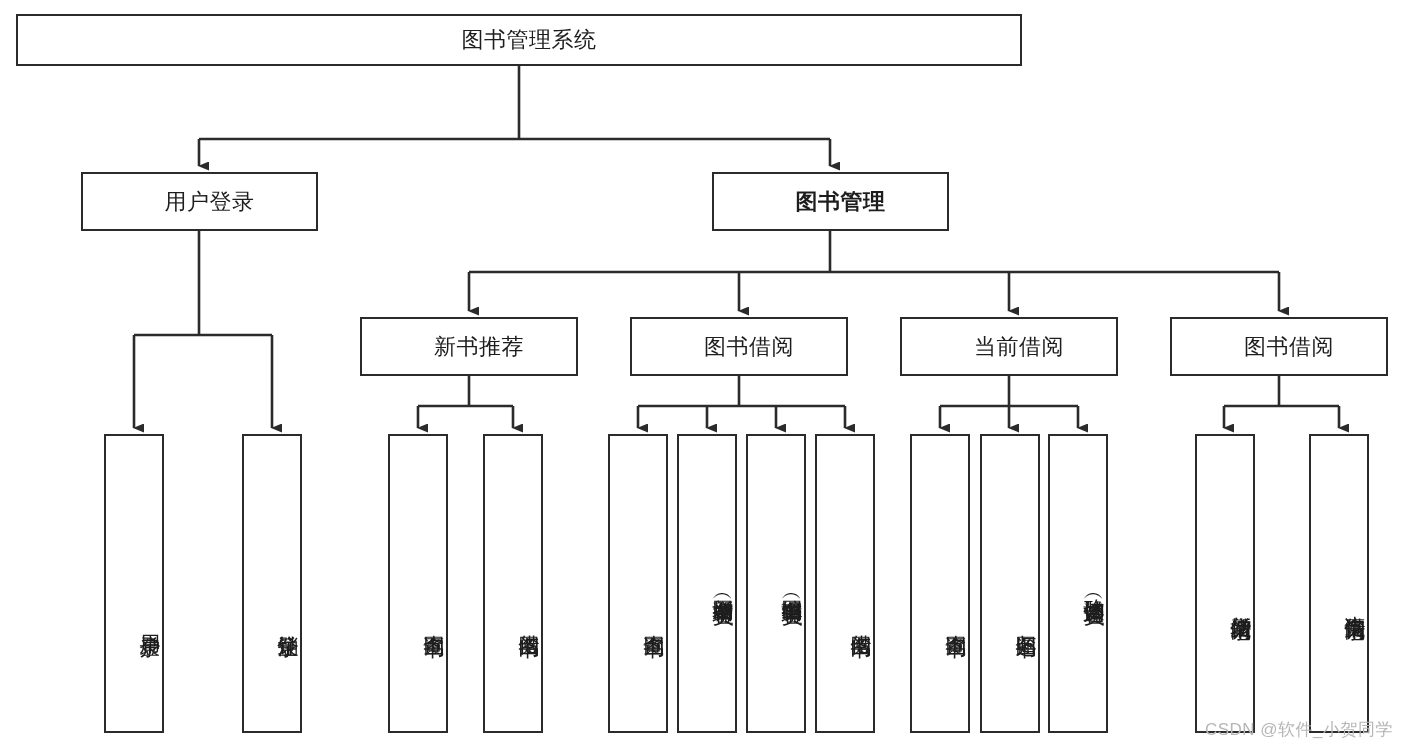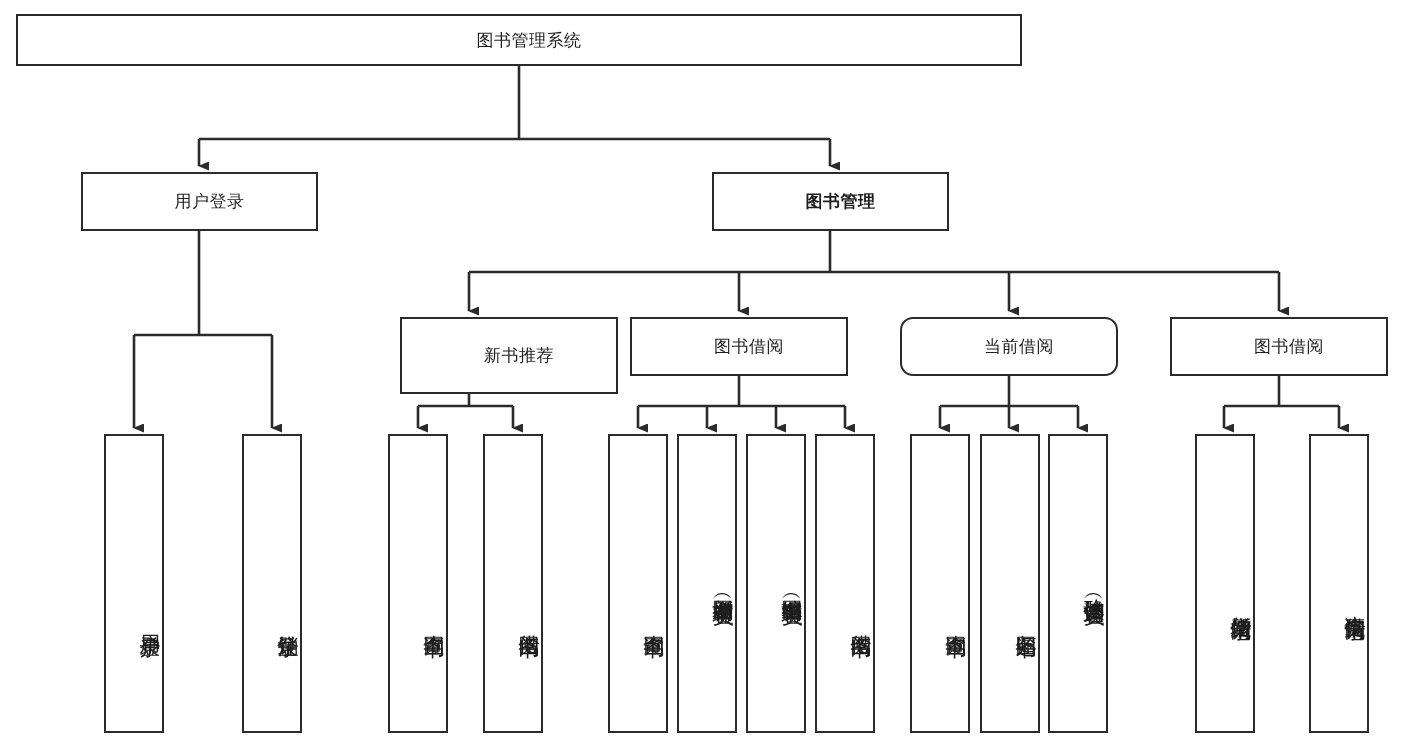--- a/index.html
+++ b/index.html
@@ -28,21 +28,21 @@
     position: absolute;
     box-sizing: border-box;
     border: 2px solid #2b2b2b;
     background: #ffffff;
     display: flex;
     align-items: center;
     justify-content: center;
     color: #1d1d1d;
   }
   .node.horizontal {
-    font-size: 17px;
+    font-size: 22px;
     letter-spacing: 0.5px;
     padding-left: 20px;
   }
   .node.vertical {
     writing-mode: vertical-rl;
     text-orientation: upright;
     font-size: 21px;
     line-height: 1.12;
     padding-top: 6px;
     align-items: flex-start;
@@ -127,27 +127,27 @@
     <span class="label">图书管理系统</span>
   </div>
 
   <div class="node horizontal" style="left:81px; top:172px; width:237px; height:59px;">
     <span class="label">用户登录</span>
   </div>
   <div class="node horizontal" style="left:712px; top:172px; width:237px; height:59px;font-weight:bold;">
     <span class="label">图书管理</span>
   </div>
 
-  <div class="node horizontal" style="left:360px; top:317px; width:218px; height:77px;margin-left:40px;">
+  <div class="node horizontal" style="left:360px; top:317px; width:218px; height:59px;">
     <span class="label">新书推荐</span>
   </div>
   <div class="node horizontal" style="left:630px; top:317px; width:218px; height:59px;justify-content:center;">
     <span class="label">图书借阅</span>
   </div>
-  <div class="node horizontal" style="left:900px; top:317px; width:218px; height:59px;border-radius:13px;">
+  <div class="node horizontal" style="left:900px; top:317px; width:218px; height:59px;">
     <span class="label">当前借阅</span>
   </div>
   <div class="node horizontal" style="left:1170px; top:317px; width:218px; height:59px;">
     <span class="label">图书借阅</span>
   </div>
 
   <div class="node vertical" style="left:104px; top:434px; width:60px; height:299px; padding-top:72px;">
     <span class="label">用户登录</span>
   </div>
   <div class="node vertical" style="left:242px; top:434px; width:60px; height:299px; padding-top:72px;">
@@ -184,14 +184,15 @@
     <span class="label">确认归还（管理员）</span>
   </div>
 
   <div class="node vertical" style="left:1195px; top:434px; width:60px; height:299px; padding-top:36px;">
     <span class="label">新增借阅记录</span>
   </div>
   <div class="node vertical" style="left:1309px; top:434px; width:60px; height:299px; padding-top:36px;">
     <span class="label">查询借阅记录</span>
   </div>
 
+  <div id="watermark">CSDN @软件_小贺同学</div>
 
 </div>
 
 </body></html>

